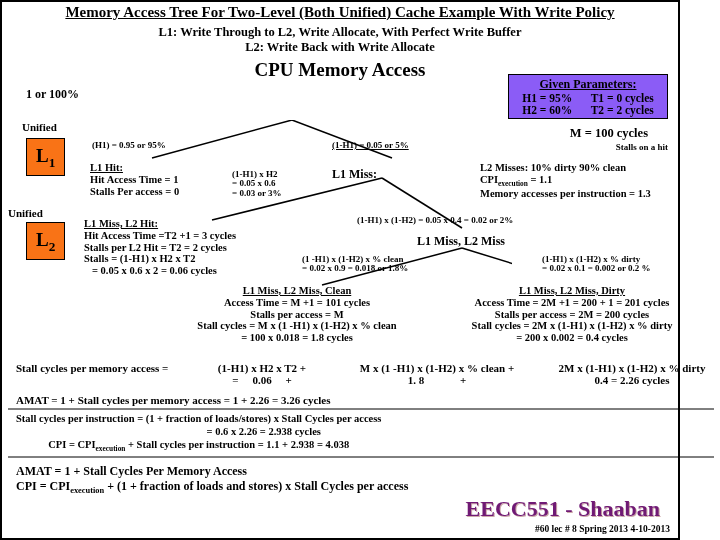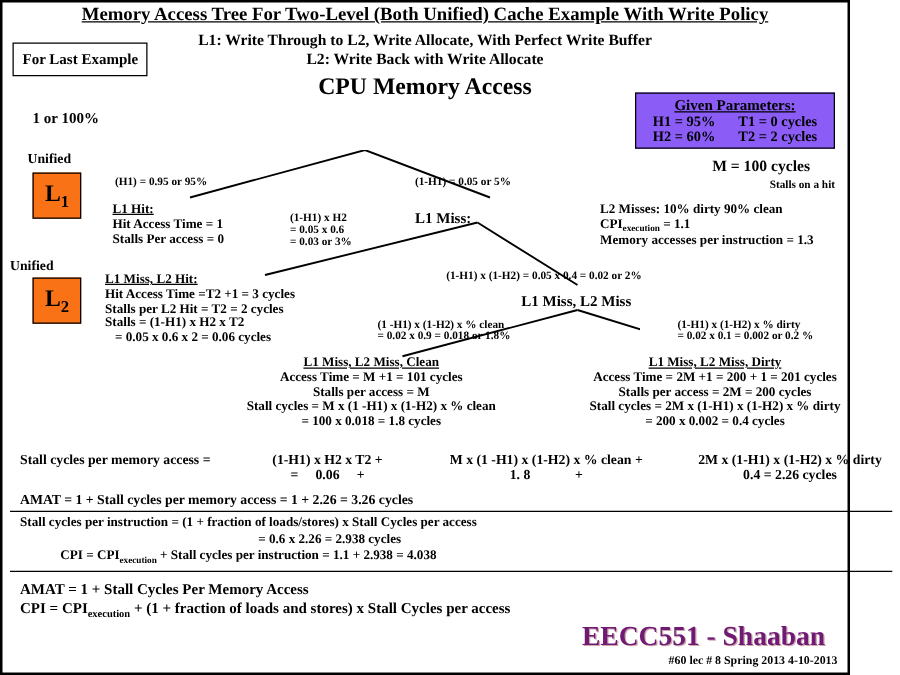--- a/index.html
+++ b/index.html
@@ -39,21 +39,20 @@
 </head>
 <body>
 
 <div class="slide">
   <div class="title">Memory Access Tree For Two-Level (Both Unified) Cache Example With Write Policy</div>
   <div class="subhead">
     <span>L1: Write Through to L2, Write Allocate, With Perfect Write Buffer</span><br>
     <span>L2: Write Back with Write Allocate</span>
   </div>
 
-  <div class="forlast">For Last Example</div>
 
   <div class="cpubox">CPU Memory  Access</div>
   <div class="pct100">1 or 100%</div>
 
   <div class="ulabel" style="top:119px;left:20px;">Unified</div>
   <div class="lbox" style="top:136px;left:24px;">
     <span>L</span><span class="sub">1</span>
   </div>
 
   <div class="ulabel" style="top:205px;left:6px;">Unified</div>
@@ -72,21 +71,21 @@
           <div>T1  = 0 cycles</div>
           <div>T2  = 2 cycles</div>
         </div>
     </div>
   </div>
 
   <div class="mcycles">M = 100 cycles</div>
   <div class="stallhit">Stalls on a hit</div>
 
   <div class="ann small" style="top:138px;left:90px;">(H1) = 0.95 or 95%</div>
-  <div class="ann small" style="top:138px;left:330px;">(1-H1) = 0.05 or 5%</div>
+  <div class="ann small" style="top:138px;left:330px;text-decoration:underline;">(1-H1) = 0.05 or 5%</div>
 
   <div class="block" style="top:160px;left:88px;">
     <div class="u">L1 Hit:</div>
     <div>Hit Access Time = 1</div>
     <div>Stalls Per access = 0</div>
   </div>
 
   <div class="ann small" style="top:168px;left:230px;line-height:1.05;">
     <div>(1-H1) x H2</div>
     <div>= 0.05 x 0.6</div>

